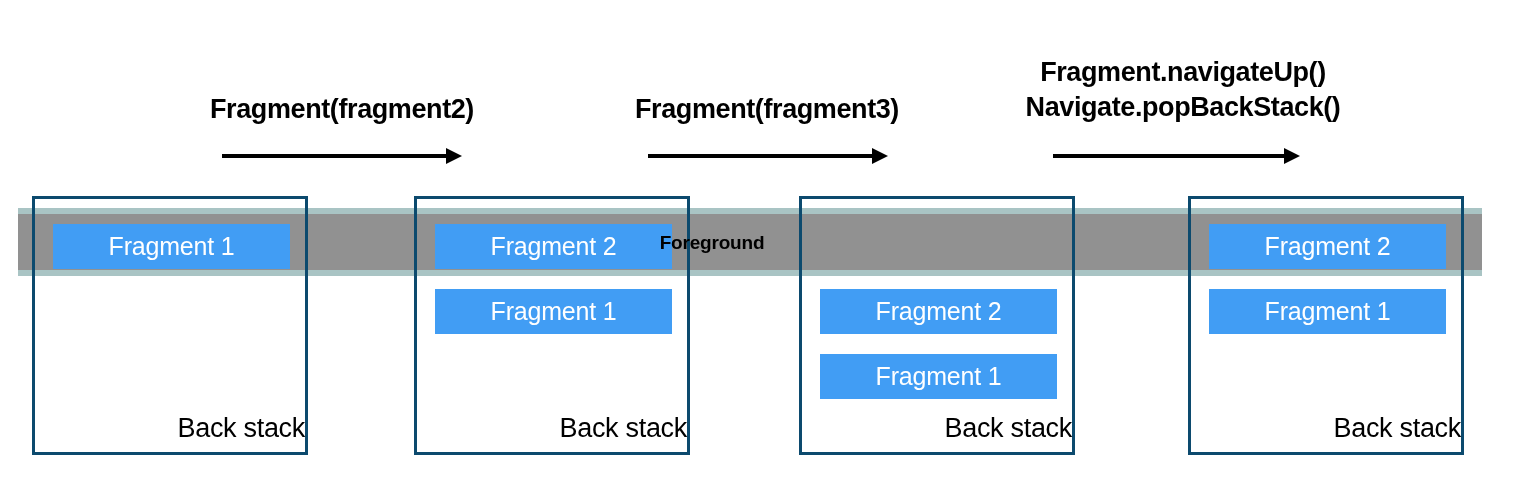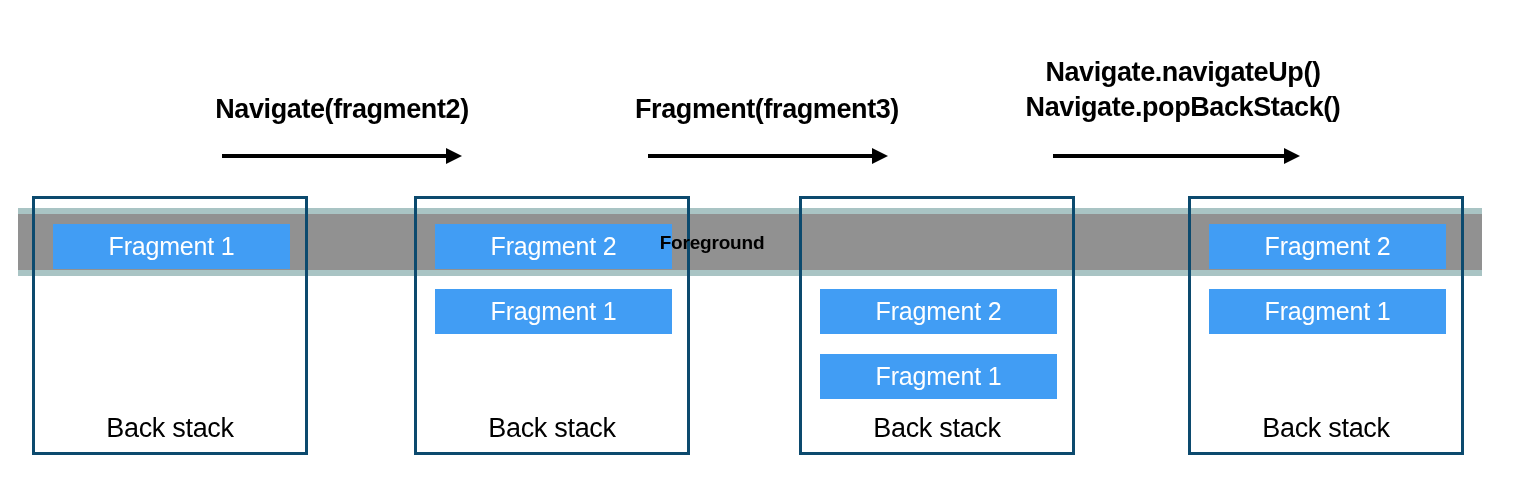--- a/index.html
+++ b/index.html
@@ -78,21 +78,21 @@
     box-sizing: border-box;
     letter-spacing: -0.2px;
     white-space: nowrap;
   }
 
   .backstack-label {
     position: absolute;
     bottom: 8px;
     left: 0;
     width: 100%;
-    text-align: center;
+    text-align: right;
     font-size: 27px;
     color: #000000;
     letter-spacing: -0.3px;
     white-space: nowrap;
   }
 
   
   .transition {
     position: absolute;
     z-index: 5;
@@ -128,37 +128,37 @@
 </style>
 </head>
 <body>
 
 <div id="canvas">
 
   <div class="fg-band"></div>
   <div class="fg-label">Foreground</div>
 
   <div class="transition" style="left:172px; top:92px; width:340px;">
-    <div class="tlabel">Navigate(fragment2)</div>
+    <div class="tlabel">Fragment(fragment2)</div>
   </div>
   <div class="arrow-wrap" style="left:222px; top:146px; width:240px;">
     <div class="arrow-line" style="width:226px;"></div>
     <div class="arrow-head" style="left:224px;"></div>
   </div>
 
   <div class="transition" style="left:592px; top:92px; width:350px;">
     <div class="tlabel">Fragment(fragment3)</div>
   </div>
   <div class="arrow-wrap" style="left:648px; top:146px; width:240px;">
     <div class="arrow-line" style="width:226px;"></div>
     <div class="arrow-head" style="left:224px;"></div>
   </div>
 
   <div class="transition" style="left:958px; top:55px; width:450px;">
-    <div class="tlabel">Navigate.navigateUp()</div>
+    <div class="tlabel">Fragment.navigateUp()</div>
     <div class="tlabel">Navigate.popBackStack()</div>
   </div>
   <div class="arrow-wrap" style="left:1053px; top:146px; width:248px;">
     <div class="arrow-line" style="width:233px;"></div>
     <div class="arrow-head" style="left:231px;"></div>
   </div>
 
   <div class="stack-box" style="left:32px; width:276px;">
     <div class="inner">
       <div class="frag-chip" style="left:18px; width:237px; top:25px;">Fragment 1</div>

